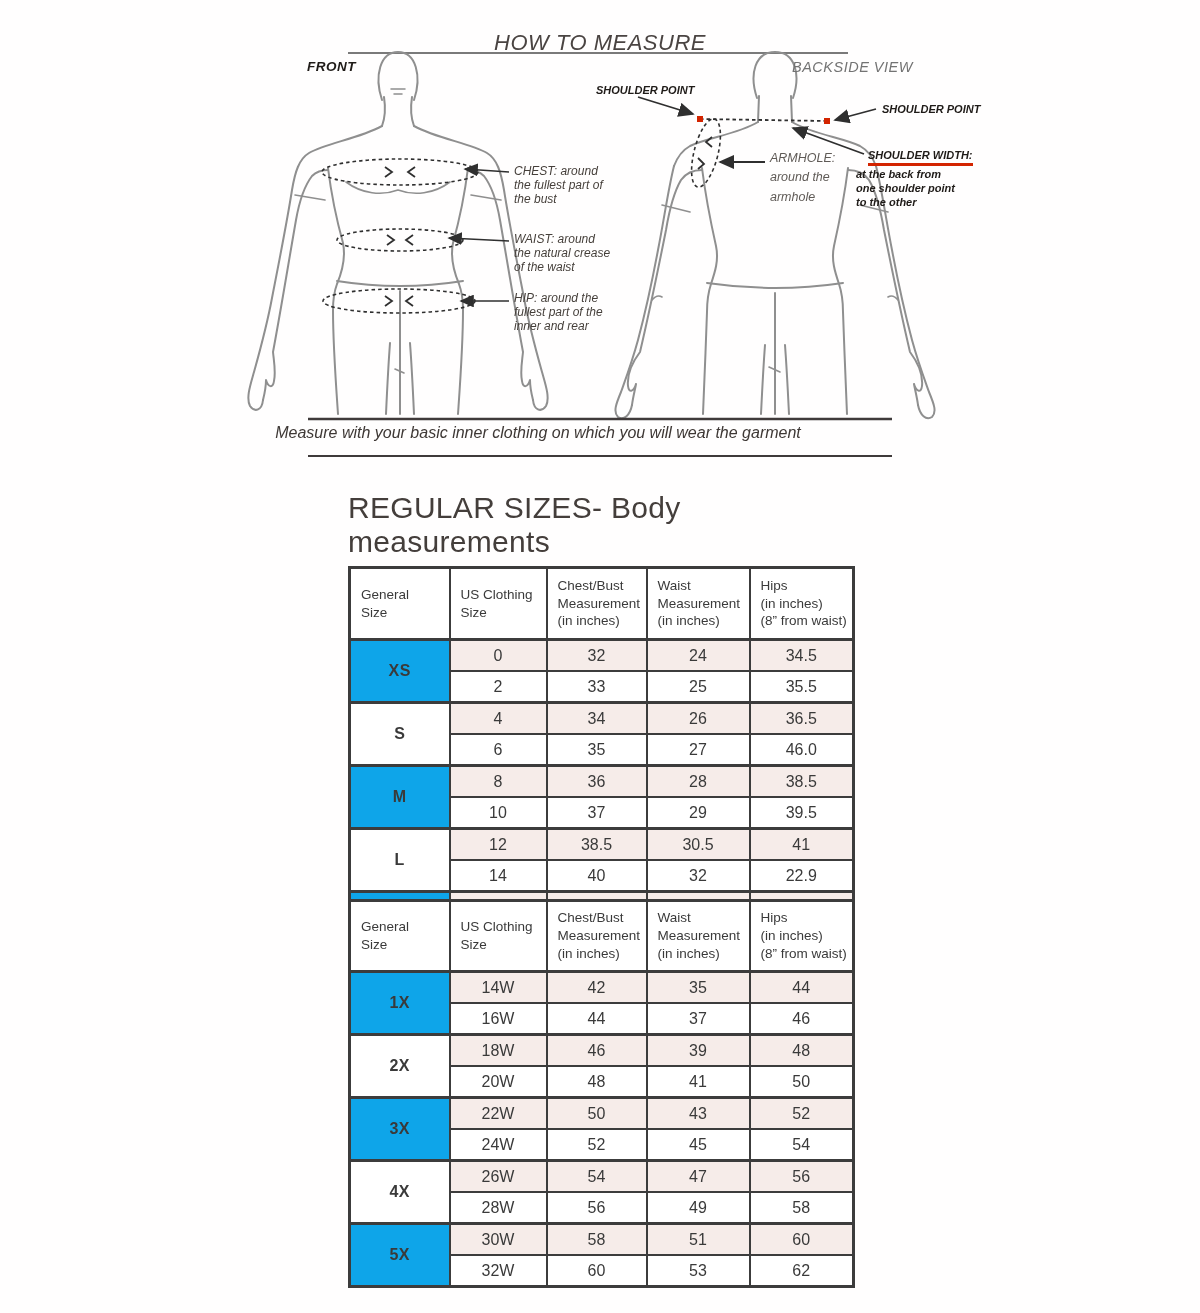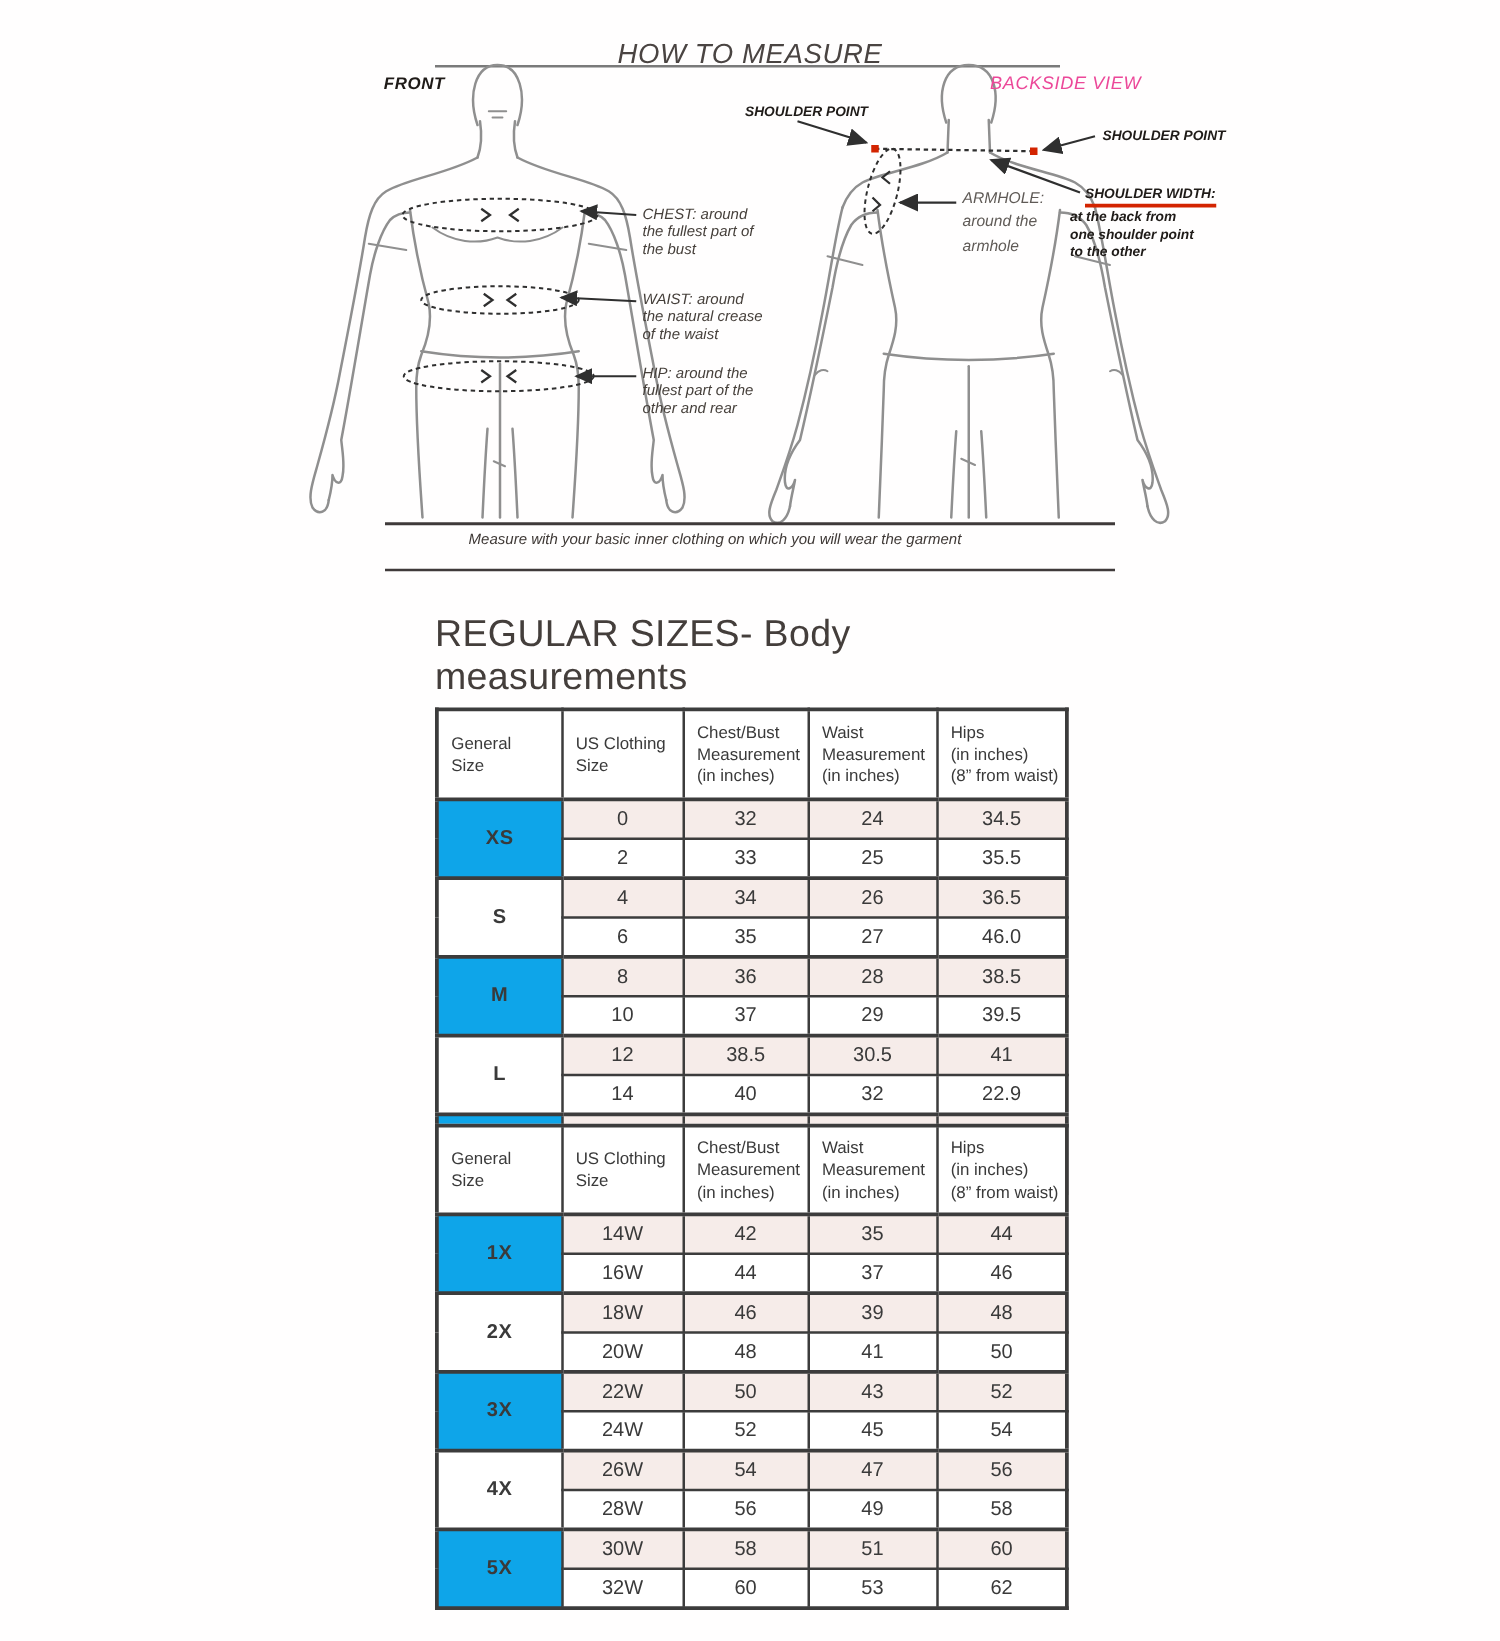--- a/index.html
+++ b/index.html
@@ -4,33 +4,33 @@
 <style>
   html,body{margin:0;padding:0;background:#ffffff;}
   #page{position:relative;width:1200px;height:1313px;background:#fffefe;overflow:hidden;
         font-family:"Liberation Sans", sans-serif;color:#3a3a3a;}
   
   #diagram{position:absolute;left:0;top:0;width:1200px;height:470px;font-style:italic;}
   #diagram svg{position:absolute;left:0;top:0;}
   .dlabel{position:absolute;white-space:pre-line;color:#2b2622;}
   #howto-title{left:350px;top:30px;width:500px;text-align:center;font-size:22px;color:#4a4442;letter-spacing:.5px;}
   #front-label{left:307px;top:59px;font-size:13.5px;font-weight:bold;color:#1f1b18;letter-spacing:.5px;}
-  #back-label{left:792px;top:59px;font-size:14.5px;color:#ec4899;letter-spacing:.5px;}
+  #back-label{left:792px;top:59px;font-size:14.5px;color:#737373;letter-spacing:.5px;}
   #sp-left{left:596px;top:84px;font-size:11px;font-weight:bold;color:#1f1b18;}
   #sp-right{left:882px;top:103px;font-size:11px;font-weight:bold;color:#1f1b18;}
   #armhole-label{left:770px;top:149px;font-size:12.5px;color:#5f5a56;line-height:1.55;}
   #chest-label,#waist-label,#hip-label{font-size:12px;line-height:1.18;color:#453f3a;}
   #chest-label{left:514px;top:164px;}
   #waist-label{left:514px;top:232px;}
   #hip-label{left:514px;top:291px;}
   #sw-title{left:868px;top:149px;font-size:11px;font-weight:bold;color:#1f1b18;
             border-bottom:3px solid var(--accent-red,#d32400);padding-bottom:2px;}
   #sw-note{left:856px;top:167px;width:136px;font-size:11px;font-weight:bold;
            line-height:1.28;color:#1f1b18;}
-  #measure-note{left:0;top:424px;width:1076px;text-align:center;font-size:12px;color:#3e3835;padding-left:34px;}
+  #measure-note{left:0;top:424px;width:1076px;text-align:center;font-size:16px;color:#3e3835;}
   
   .table-block{position:absolute;left:348px;width:504px;}
   #regular-block{top:491px;}
   #plus-block{top:899px;}
   .tbl-title{text-align:left;font-size:30px;color:#443e3b;margin:0 0 7px 0;letter-spacing:.3px;}
   table.sizes{border-collapse:collapse;table-layout:fixed;width:504px;background:#fff;
               border:3px solid #3c3c3c;}
   table.sizes th, table.sizes td{border:2px solid #3c3c3c;}
   table.sizes th{font-size:13.5px;font-weight:normal;text-align:left;vertical-align:middle;
                  padding:3px 4px 3px 10px;white-space:pre-line;line-height:1.32;background:#fff;color:#3a3a3a;}
@@ -165,21 +165,21 @@
 one shoulder point
 to the other</div>
     <div class="dlabel" id="chest-label">CHEST: around
 the fullest part of
 the bust</div>
     <div class="dlabel" id="waist-label">WAIST: around
 the natural crease
 of the waist</div>
     <div class="dlabel" id="hip-label">HIP: around the
 fullest part of the
-other and rear</div>
+inner and rear</div>
     <div class="dlabel" id="measure-note">Measure with your basic inner clothing on which you will wear the garment</div>
   </div>
 
   <div class="table-block" id="regular-block">
     <div class="tbl-title">REGULAR SIZES- Body measurements</div>
     <table class="sizes tbl-regular">
       <colgroup>
           <col style="width:100px">
           <col style="width:97px">
           <col style="width:100px">

